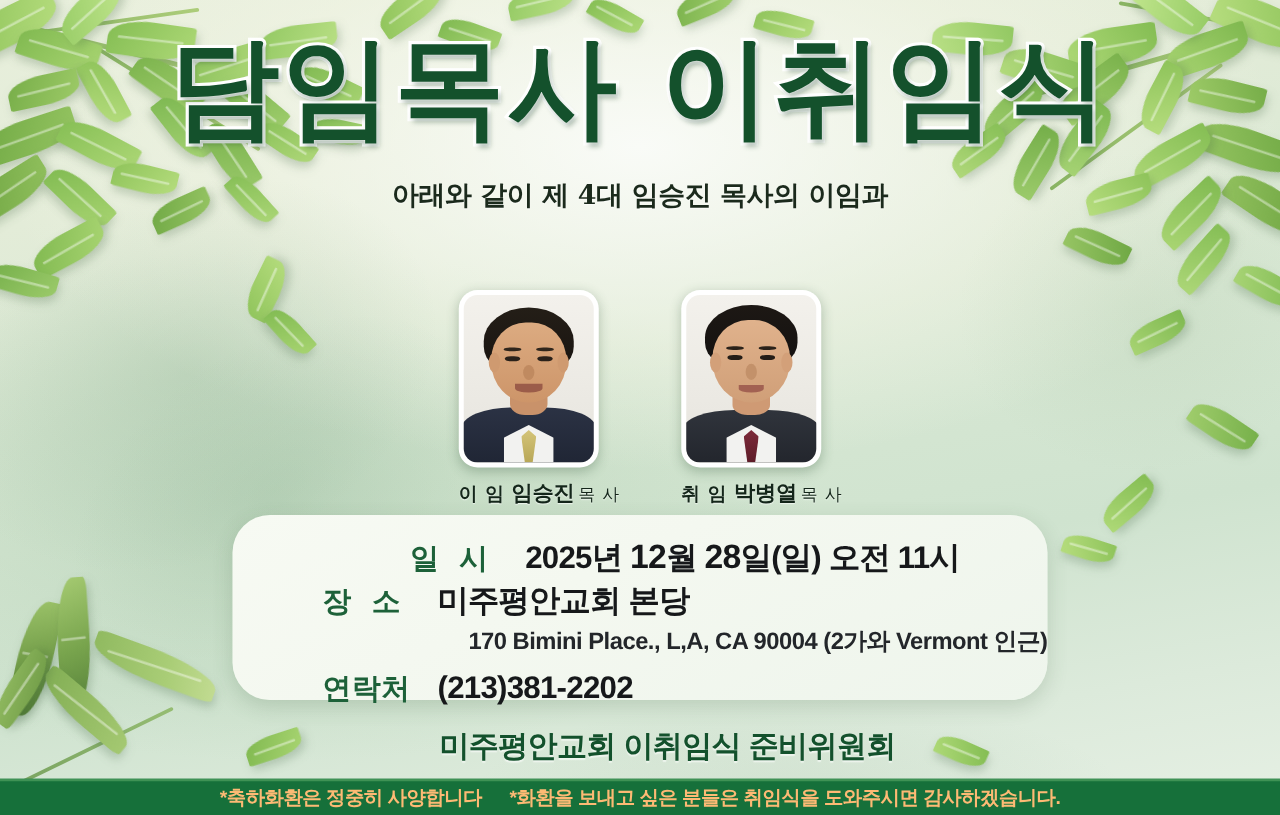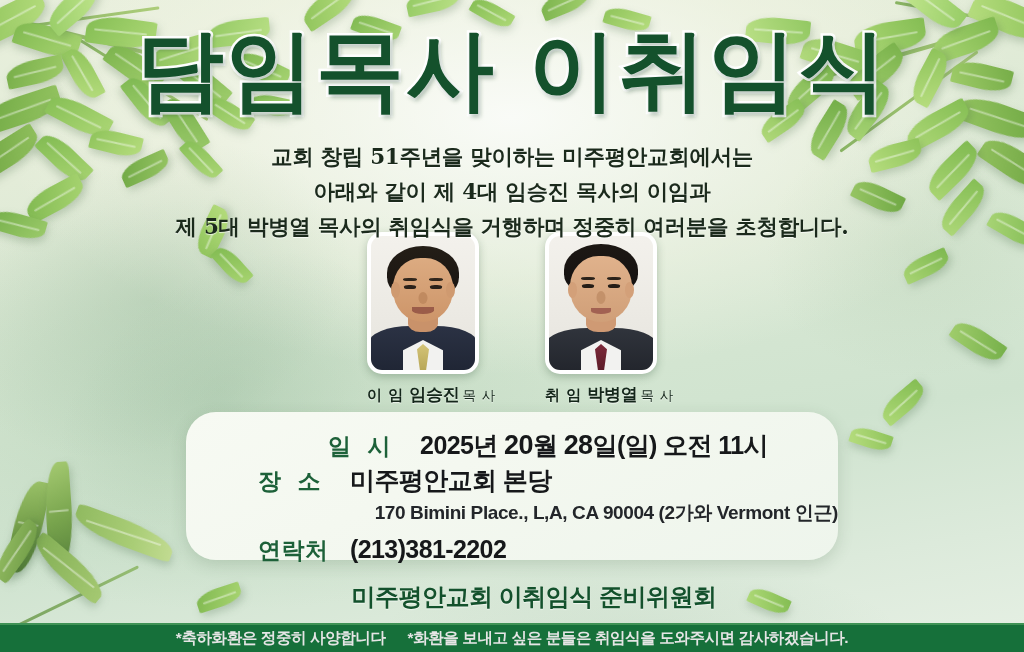--- a/index.html
+++ b/index.html
@@ -291,21 +291,21 @@
     height: 29px;
     background: #16703a;
     z-index: 45;
     display: flex;
     align-items: center;
     justify-content: center;
     gap: 22px;
     border-top: 2px solid #3f9255;
   }
   #footer span {
-    color: #e5e5e5;
+    color: #fdba74;
     font-size: 15.5px;
     font-weight: 700;
     letter-spacing: -0.4px;
     white-space: nowrap;
   }
 </style>
 </head>
 <body>
 
 <div id="poster">
@@ -407,23 +407,21 @@
   <div>
     <div class="leaf sh" style="left:196px; top:588px; width:46px; height:19px; background:linear-gradient(120deg,#7fb84f,#a9d572); transform:rotate(-18deg);"></div>
     <div class="leaf sh" style="left:748px; top:592px; width:42px; height:18px; background:linear-gradient(240deg,#84bd53,#aed977); transform:rotate(24deg);"></div>
   </div>
 
   <div id="title-wrap">
     <div id="title">담임목사 이취임식</div>
   </div>
 
   <div id="subtitle">
-    <span class="sline">교회 창립 51주년을 맞이하는 미주평안교회에서는</span>
     <span class="sline">아래와 같이 제 4대 임승진 목사의 이임과</span>
-    <span class="sline">제 5대 박병열 목사의 취임식을 거행하며 정중히 여러분을 초청합니다.</span>
   </div>
 
   <div id="portraits">
 
     <div class="person">
       <div class="photo-frame">
         <div class="photo">
           <div class="body" style="width:108px; height:44px; background:linear-gradient(180deg,#2b3244,#202635);"></div>
           <div class="shirt"></div>
           <div class="tie" style="background:linear-gradient(180deg,#d4c478,#b8a757);"></div>
@@ -468,21 +466,21 @@
         <span class="role">취 임</span><span class="pname">박병열</span><span class="suffix">목 사</span>
       </div>
     </div>
 
   </div>
 
   <div id="info-card">
 
     <div class="row r1">
       <div class="lbl">일 시</div>
-      <div class="val"><span>2025년 </span><b>20</b><span>월 </span><b>28</b><span>일(일) 오전 11시</span></div>
+      <div class="val"><span>2025년 </span><b>12</b><span>월 </span><b>28</b><span>일(일) 오전 11시</span></div>
     </div>
 
     <div class="row r2">
       <div class="lbl">장 소</div>
       <div class="val">미주평안교회 본당</div>
     </div>
 
     <div class="addr">170 Bimini Place., L,A, CA 90004 (2가와 Vermont 인근)</div>
 
     <div class="row r3">

